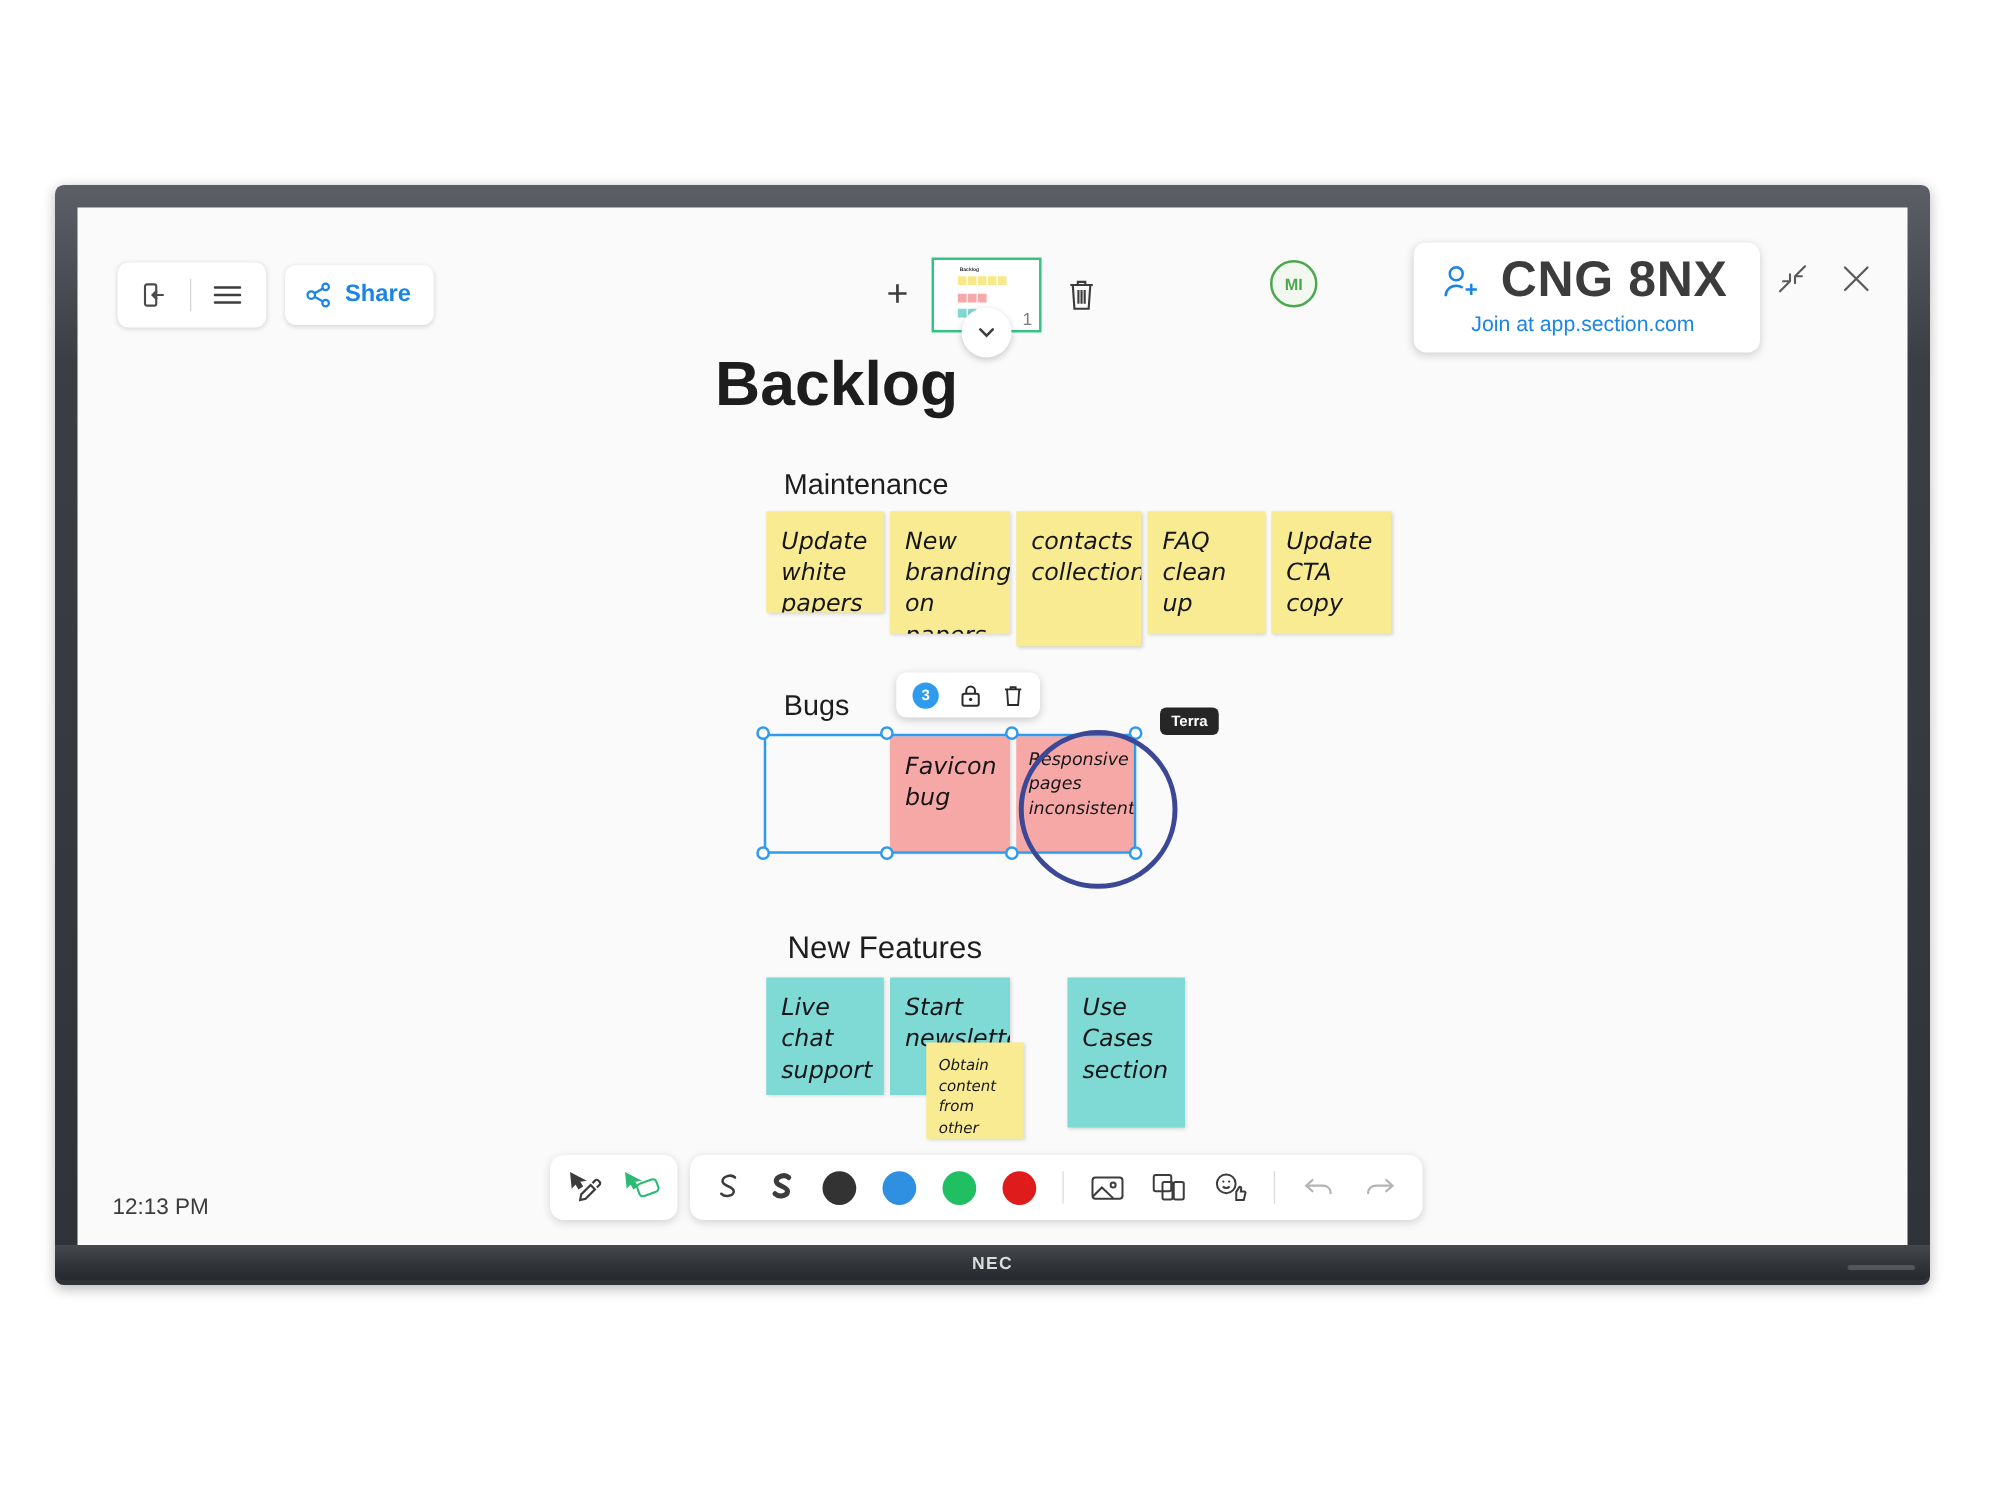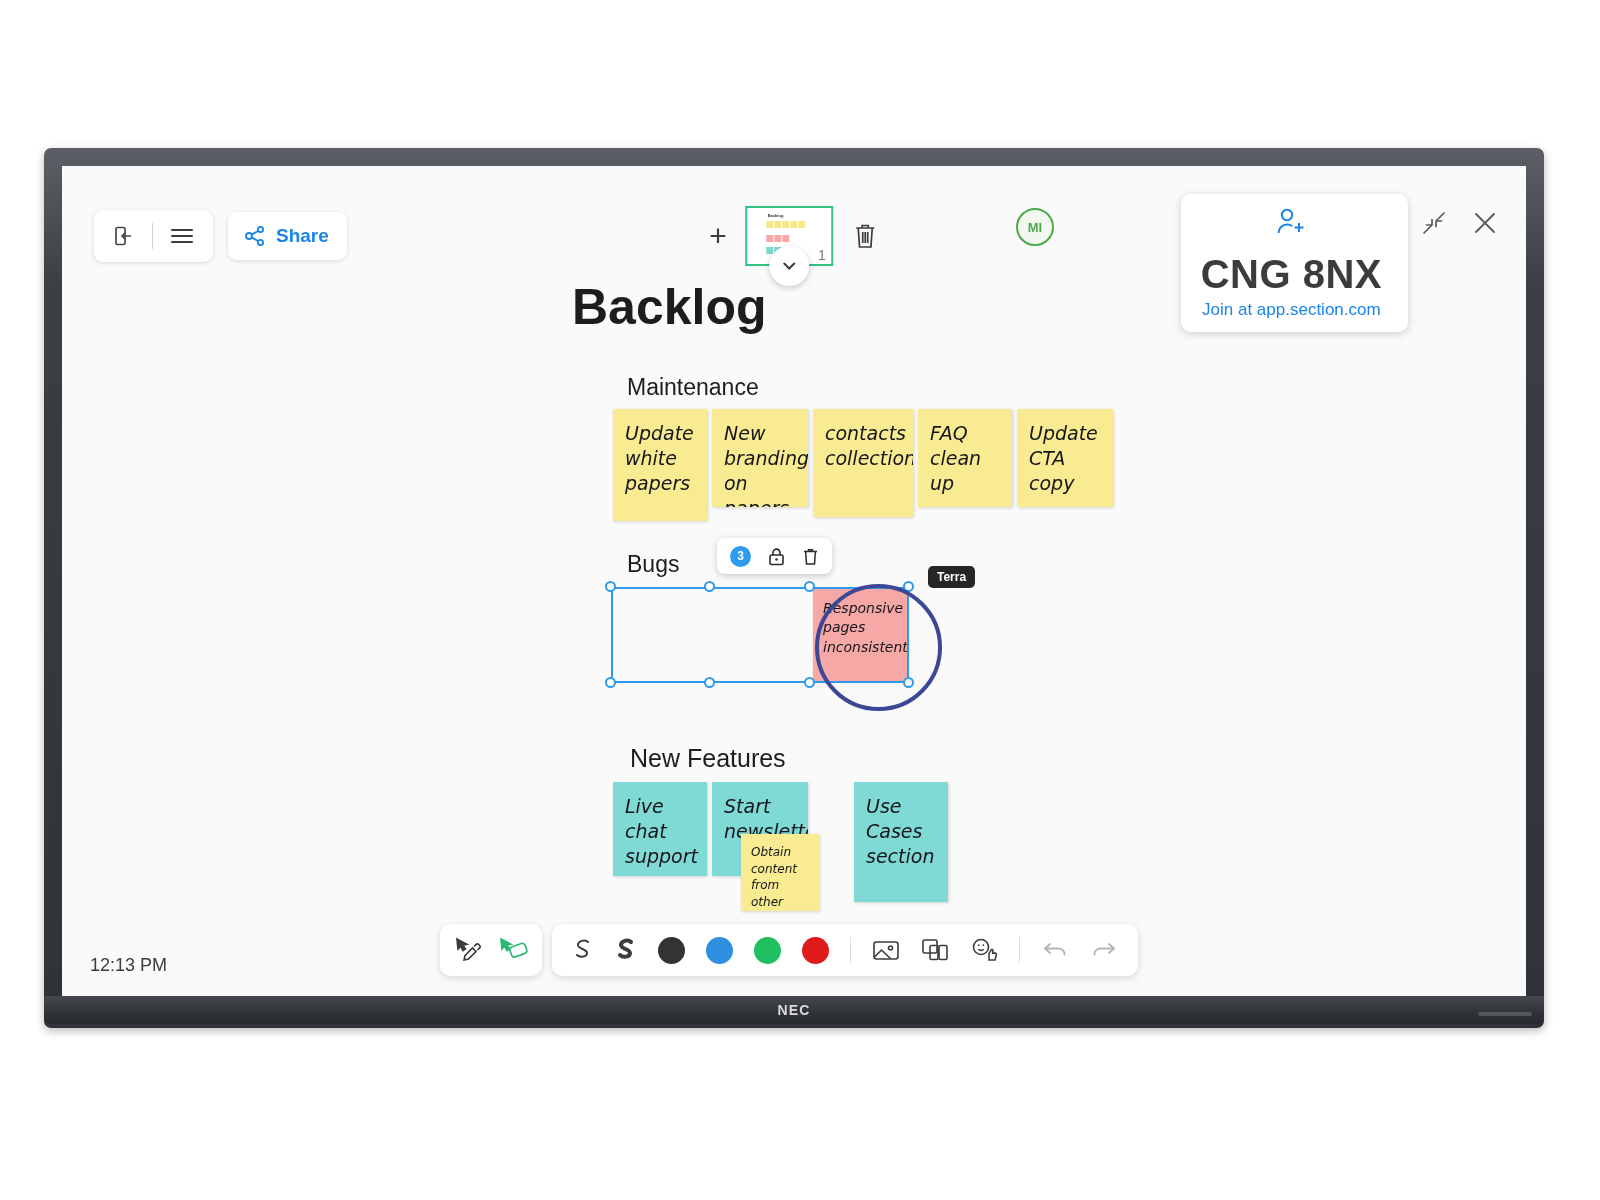--- a/index.html
+++ b/index.html
@@ -132,21 +132,21 @@
   .session-panel {
     position: absolute;
     right: 118px;
     top: 28px;
     background: #fff;
     border-radius: 10px;
     box-shadow: 0 2px 8px rgba(0,0,0,.18);
     padding: 10px 26px 12px 20px;
     text-align: center;
   }
-  .session-row { display: flex; align-items: center; gap: 14px; flex-direction: column; }
+  .session-row { display: flex; align-items: flex-end; gap: 14px; }
   .session-code {
     font-size: 40px;
     font-weight: bold;
     color: #3c3c3c;
     letter-spacing: .5px;
     line-height: 1;
   }
   .session-join {
     margin-top: 6px;
     font-size: 17px;
@@ -365,21 +365,21 @@
       <div class="icon-btn">
         <svg width="30" height="30" viewBox="0 0 30 30" fill="none" stroke="#5a5a5a" stroke-width="1.8" stroke-linecap="round">
           <path d="M6 6l18 18M24 6L6 24"></path>
         </svg>
       </div>
     </div>
 
     <div class="board-title">Backlog</div>
 
     <div class="section-label" style="left:565px; top:208px;">Maintenance</div>
-    <div class="note note-y" style="left:551px; top:243px; width:94px; height:112px;">Update white papers</div>
+    <div class="note note-y" style="left:551px; top:243px; width:94px; height:81px;">Update white papers</div>
     <div class="note note-y" style="left:650px; top:243px; width:96px; height:98px;">New branding on papers</div>
     <div class="note note-y" style="left:751px; top:243px; width:100px; height:108px;">contacts collection</div>
     <div class="note note-y" style="left:856px; top:243px; width:94px; height:98px;">FAQ clean up</div>
     <div class="note note-y" style="left:955px; top:243px; width:96px; height:98px;">Update CTA copy</div>
 
     <div class="section-label" style="left:565px; top:385px;">Bugs</div>
 
     <div class="sel-toolbar" style="left:655px; top:372px;">
       <span class="count-badge">3</span>
       <span class="icon-btn">
@@ -390,20 +390,21 @@
         </svg>
       </span>
       <span class="icon-btn">
         <svg width="17" height="19" viewBox="0 0 17 19" fill="none" stroke="#2b2b2b" stroke-width="1.5">
           <path d="M2 4.5h13M6.5 4.5V2.8h4v1.7"></path>
           <path d="M3.6 4.5L4.5 17h8l.9-12.5"></path>
         </svg>
       </span>
     </div>
 
+    <div class="note note-r" style="left:650px; top:423px; width:96px; height:92px;">Favicon bug</div>
     <div class="note note-r note-small" style="left:751px; top:423px; width:94px; height:92px; font-size:14px;">Responsive pages inconsistent</div>
 
     <div class="sel-box" style="left:549px; top:421px; width:298px; height:96px;"></div>
     <div class="handle" style="left:543px; top:415px;"></div>
     <div class="handle" style="left:642px; top:415px;"></div>
     <div class="handle" style="left:742px; top:415px;"></div>
     <div class="handle" style="left:841px; top:415px;"></div>
     <div class="handle" style="left:543px; top:511px;"></div>
     <div class="handle" style="left:642px; top:511px;"></div>
     <div class="handle" style="left:742px; top:511px;"></div>

